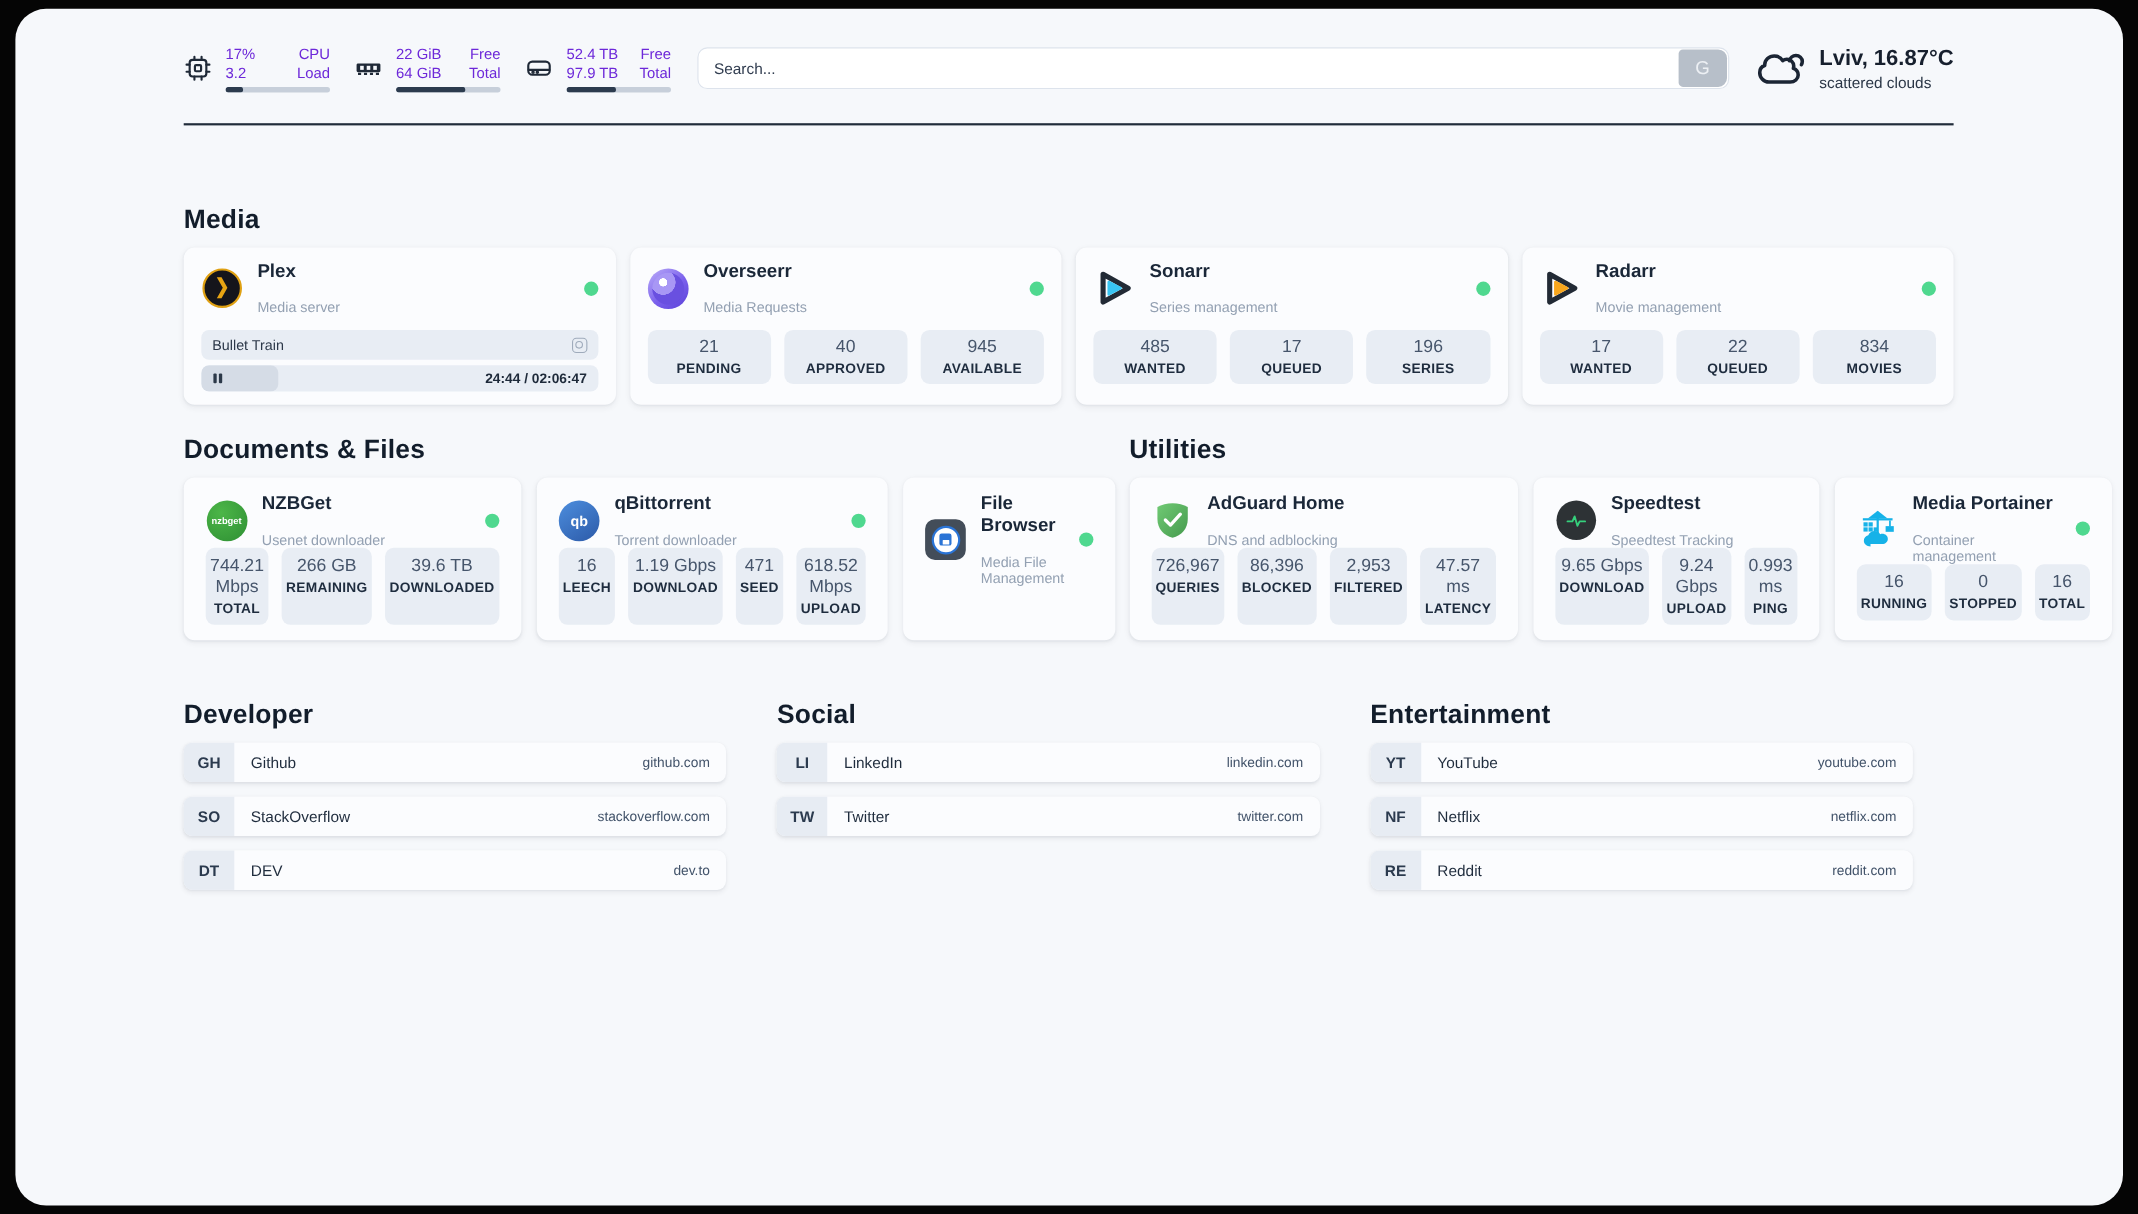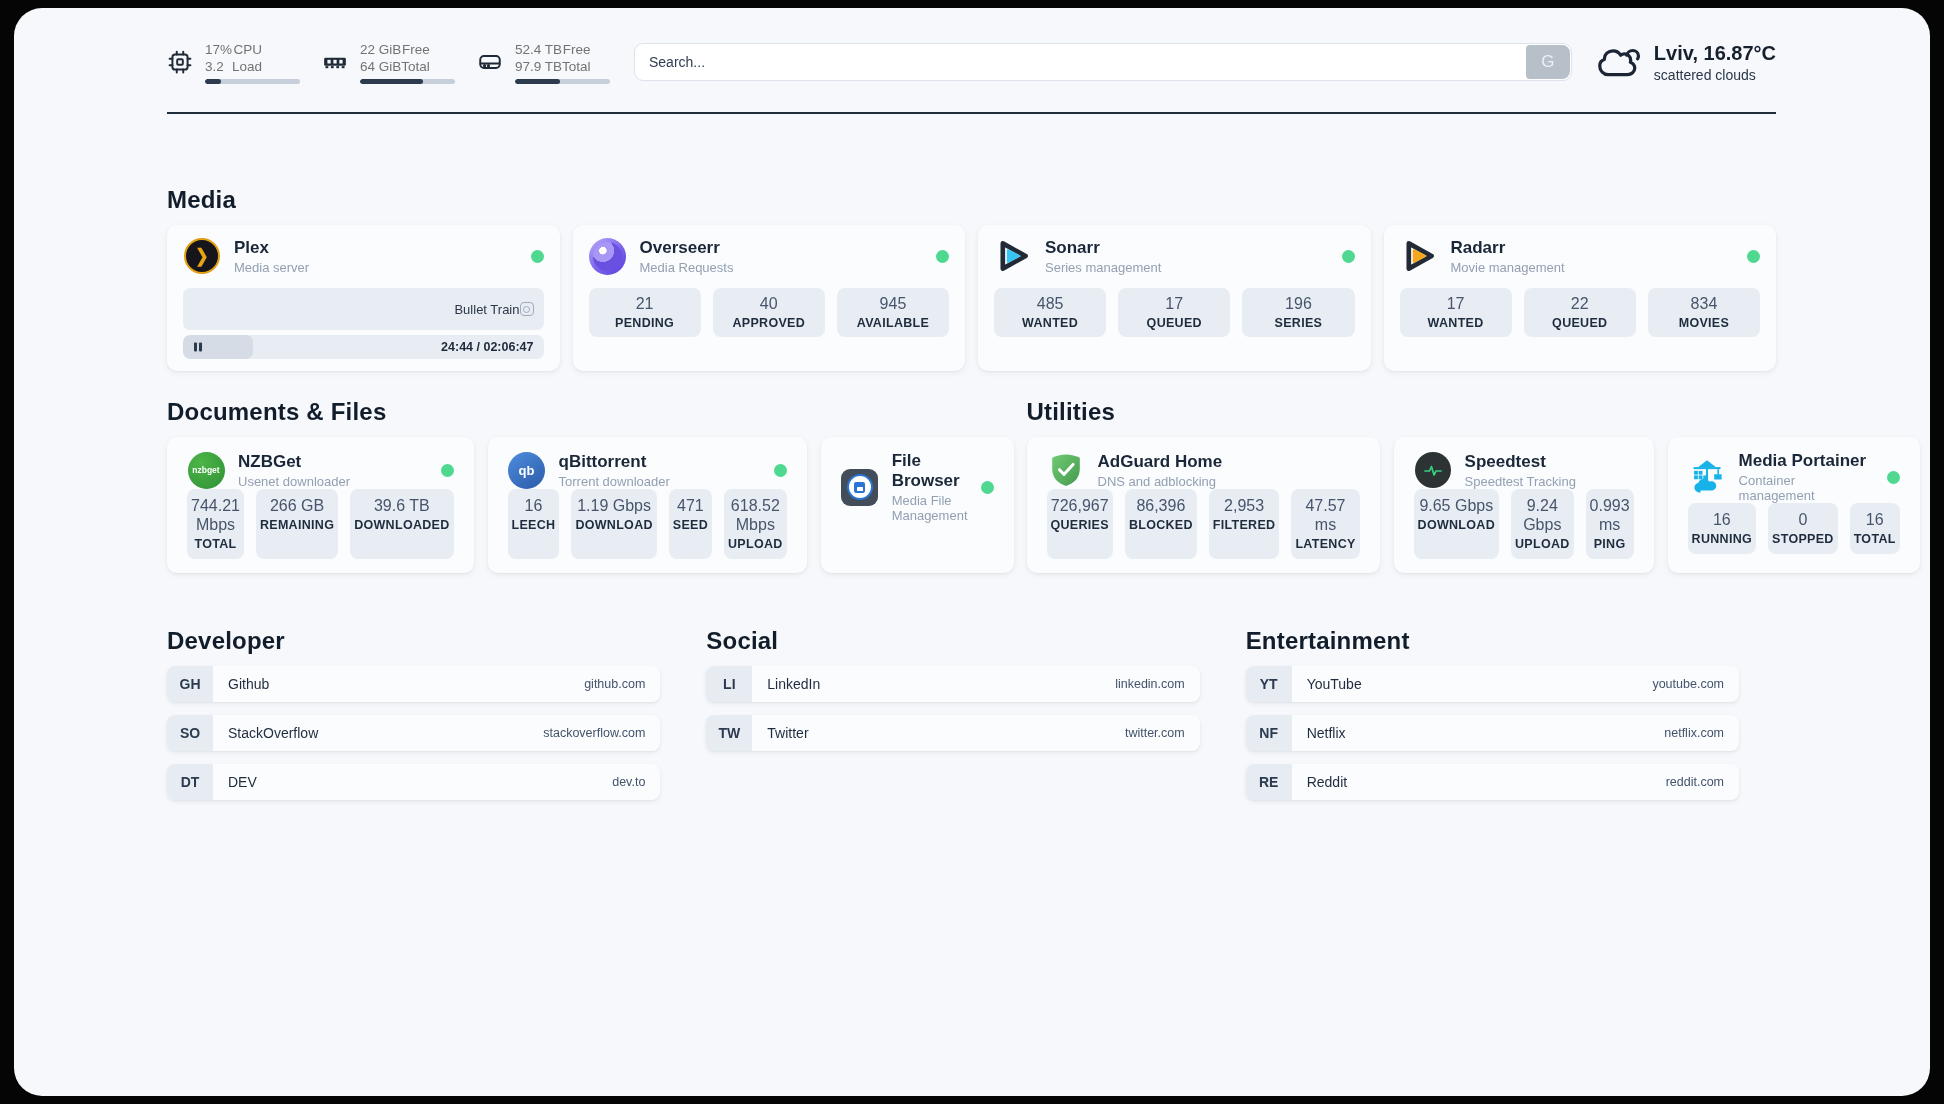--- a/index.html
+++ b/index.html
@@ -9,21 +9,21 @@
   .app { position:absolute; left:14px; top:8px; right:14px; bottom:8px;
     background:#f6f8fb; border-radius:28px; padding:30px 154px 0 153px; }
 
   
   .topbar { display:flex; align-items:center; height:48px; }
   .metrics { display:flex; gap:22px; align-items:center; flex:0 0 auto; }
   .metric { display:flex; gap:12px; align-items:center; }
   .micon { width:26px; height:26px; display:flex; align-items:center; }
   .micon svg { width:26px; height:26px; }
   .mbody { width:95px; }
-  .mtext { display:flex; justify-content:flex-start; font-size:13.5px; color:#737373; line-height:17px; }
+  .mtext { display:flex; justify-content:space-between; font-size:13.5px; color:#6d28d9; line-height:17px; }
   .mlabels { text-align:right; }
   .mbar { margin-top:4px; height:5px; border-radius:3px; background:#c7cfda; overflow:hidden; }
   .mfill { height:100%; background:#2c3b4e; border-radius:3px; }
 
   .search { flex:1 1 auto; margin:0 26px 0 24px; position:relative; }
   .search input { width:100%; height:38px; border:1px solid #dde3ec; border-radius:9px;
     background:#fff; padding:0 54px 0 14px; font-size:14px; color:#222e3f; outline:none;
     font-family:inherit; }
   .search input::placeholder { color:#303c4f; opacity:1; }
   .gbtn { position:absolute; right:2px; top:2px; bottom:2px; width:44px; border:none;
@@ -45,34 +45,34 @@
   .vstack { display:flex; gap:14px; }
 
   
   .card { background:#fbfcfe; border-radius:10px; padding:12px 16px;
     box-shadow:0 2px 6px rgba(26,38,56,.06), 0 1px 2px rgba(26,38,56,.05); cursor:pointer; }
   .card-wide { padding:14px 20px; }
   .card-head { display:flex; align-items:center; gap:13px; }
   .appicon { width:38px; height:38px; flex:0 0 auto; display:flex; align-items:center; justify-content:center; }
   .titles { min-width:0; }
   .svc-name { font-size:17px; font-weight:600; color:#1a2738; line-height:20px; }
-  .svc-desc { font-size:13px; color:#93a0b2; margin-top:2px; }
+  .svc-desc { font-size:13px; color:#93a0b2; margin-top:15px; }
   .dot { margin-left:auto; width:13px; height:13px; border-radius:50%; background:#4fd88f; flex:0 0 auto; }
 
   .stats { display:flex; gap:12px; }
   .grid4 .stats { margin-top:13px; }
   .stat { flex:1; background:#e8edf4; border-radius:8px; text-align:center; padding:7px 4px 8px; }
   .grid4 .stat { padding:6px 4px 7px; }
   .sv { font-size:16px; color:#46556b; line-height:19px; }
   .sl { font-size:12.5px; font-weight:700; color:#1e2c3e; margin-top:3px; letter-spacing:.3px; }
 
   
   .np { margin-top:13px; }
   .np-row { background:#e8edf4; border-radius:7px; position:relative; }
-  .np-title-row { height:42px; display:flex; align-items:center; justify-content:flex-end;
+  .np-title-row { height:27px; display:flex; align-items:center; justify-content:space-between;
     padding:0 10px; font-size:13px; color:#2b3748; margin-bottom:5px; }
   .np-cam { width:14px; height:14px; border:1.5px solid #9fabbb; border-radius:4px; position:relative; flex:0 0 auto; }
   .np-cam::after { content:""; position:absolute; inset:2.5px; border:1.5px solid #9fabbb; border-radius:50%; }
   .np-progress-row { height:24px; overflow:hidden; }
   .np-fill { position:absolute; left:0; top:0; bottom:0; background:#d5dce6; border-radius:7px; }
   .np-pause { position:absolute; left:11px; top:50%; transform:translateY(-50%); display:flex; gap:2.5px; }
   .np-pause i { width:2.5px; height:9px; background:#2c3949; border-radius:1px; }
   .np-time { position:absolute; right:10px; top:50%; transform:translateY(-50%);
     font-size:12.5px; font-weight:600; color:#1e2a3a; }
 

